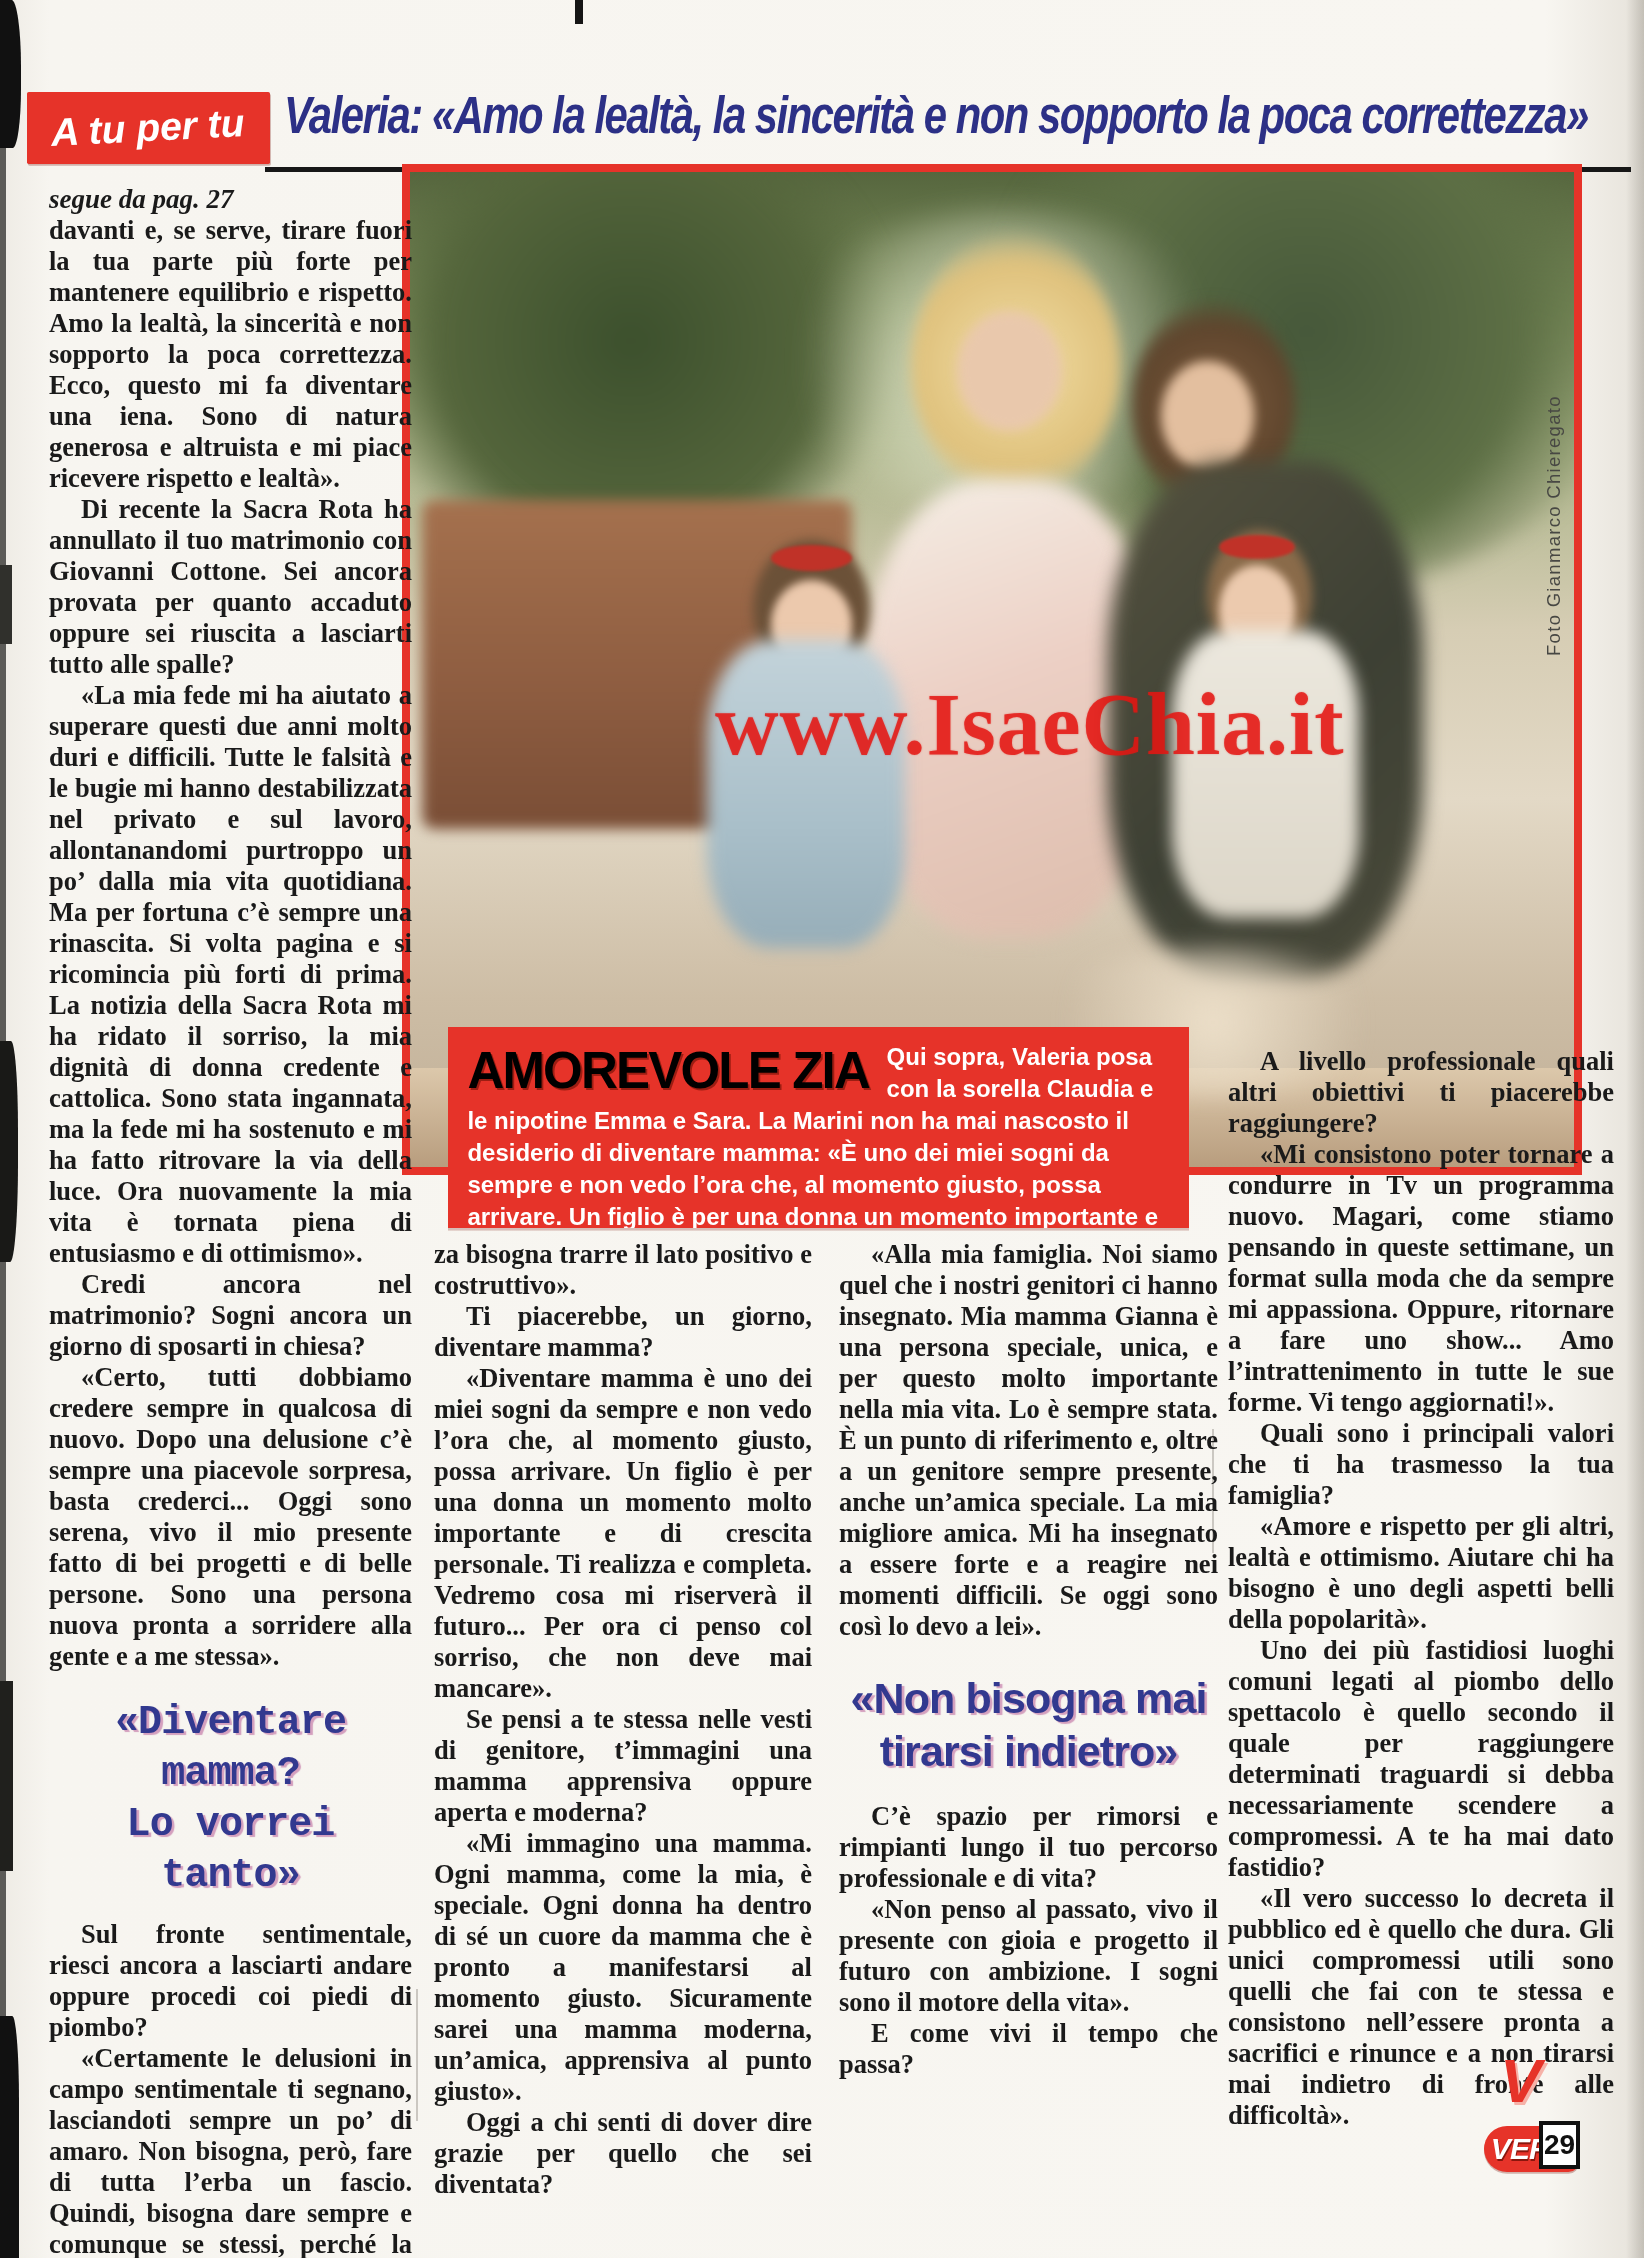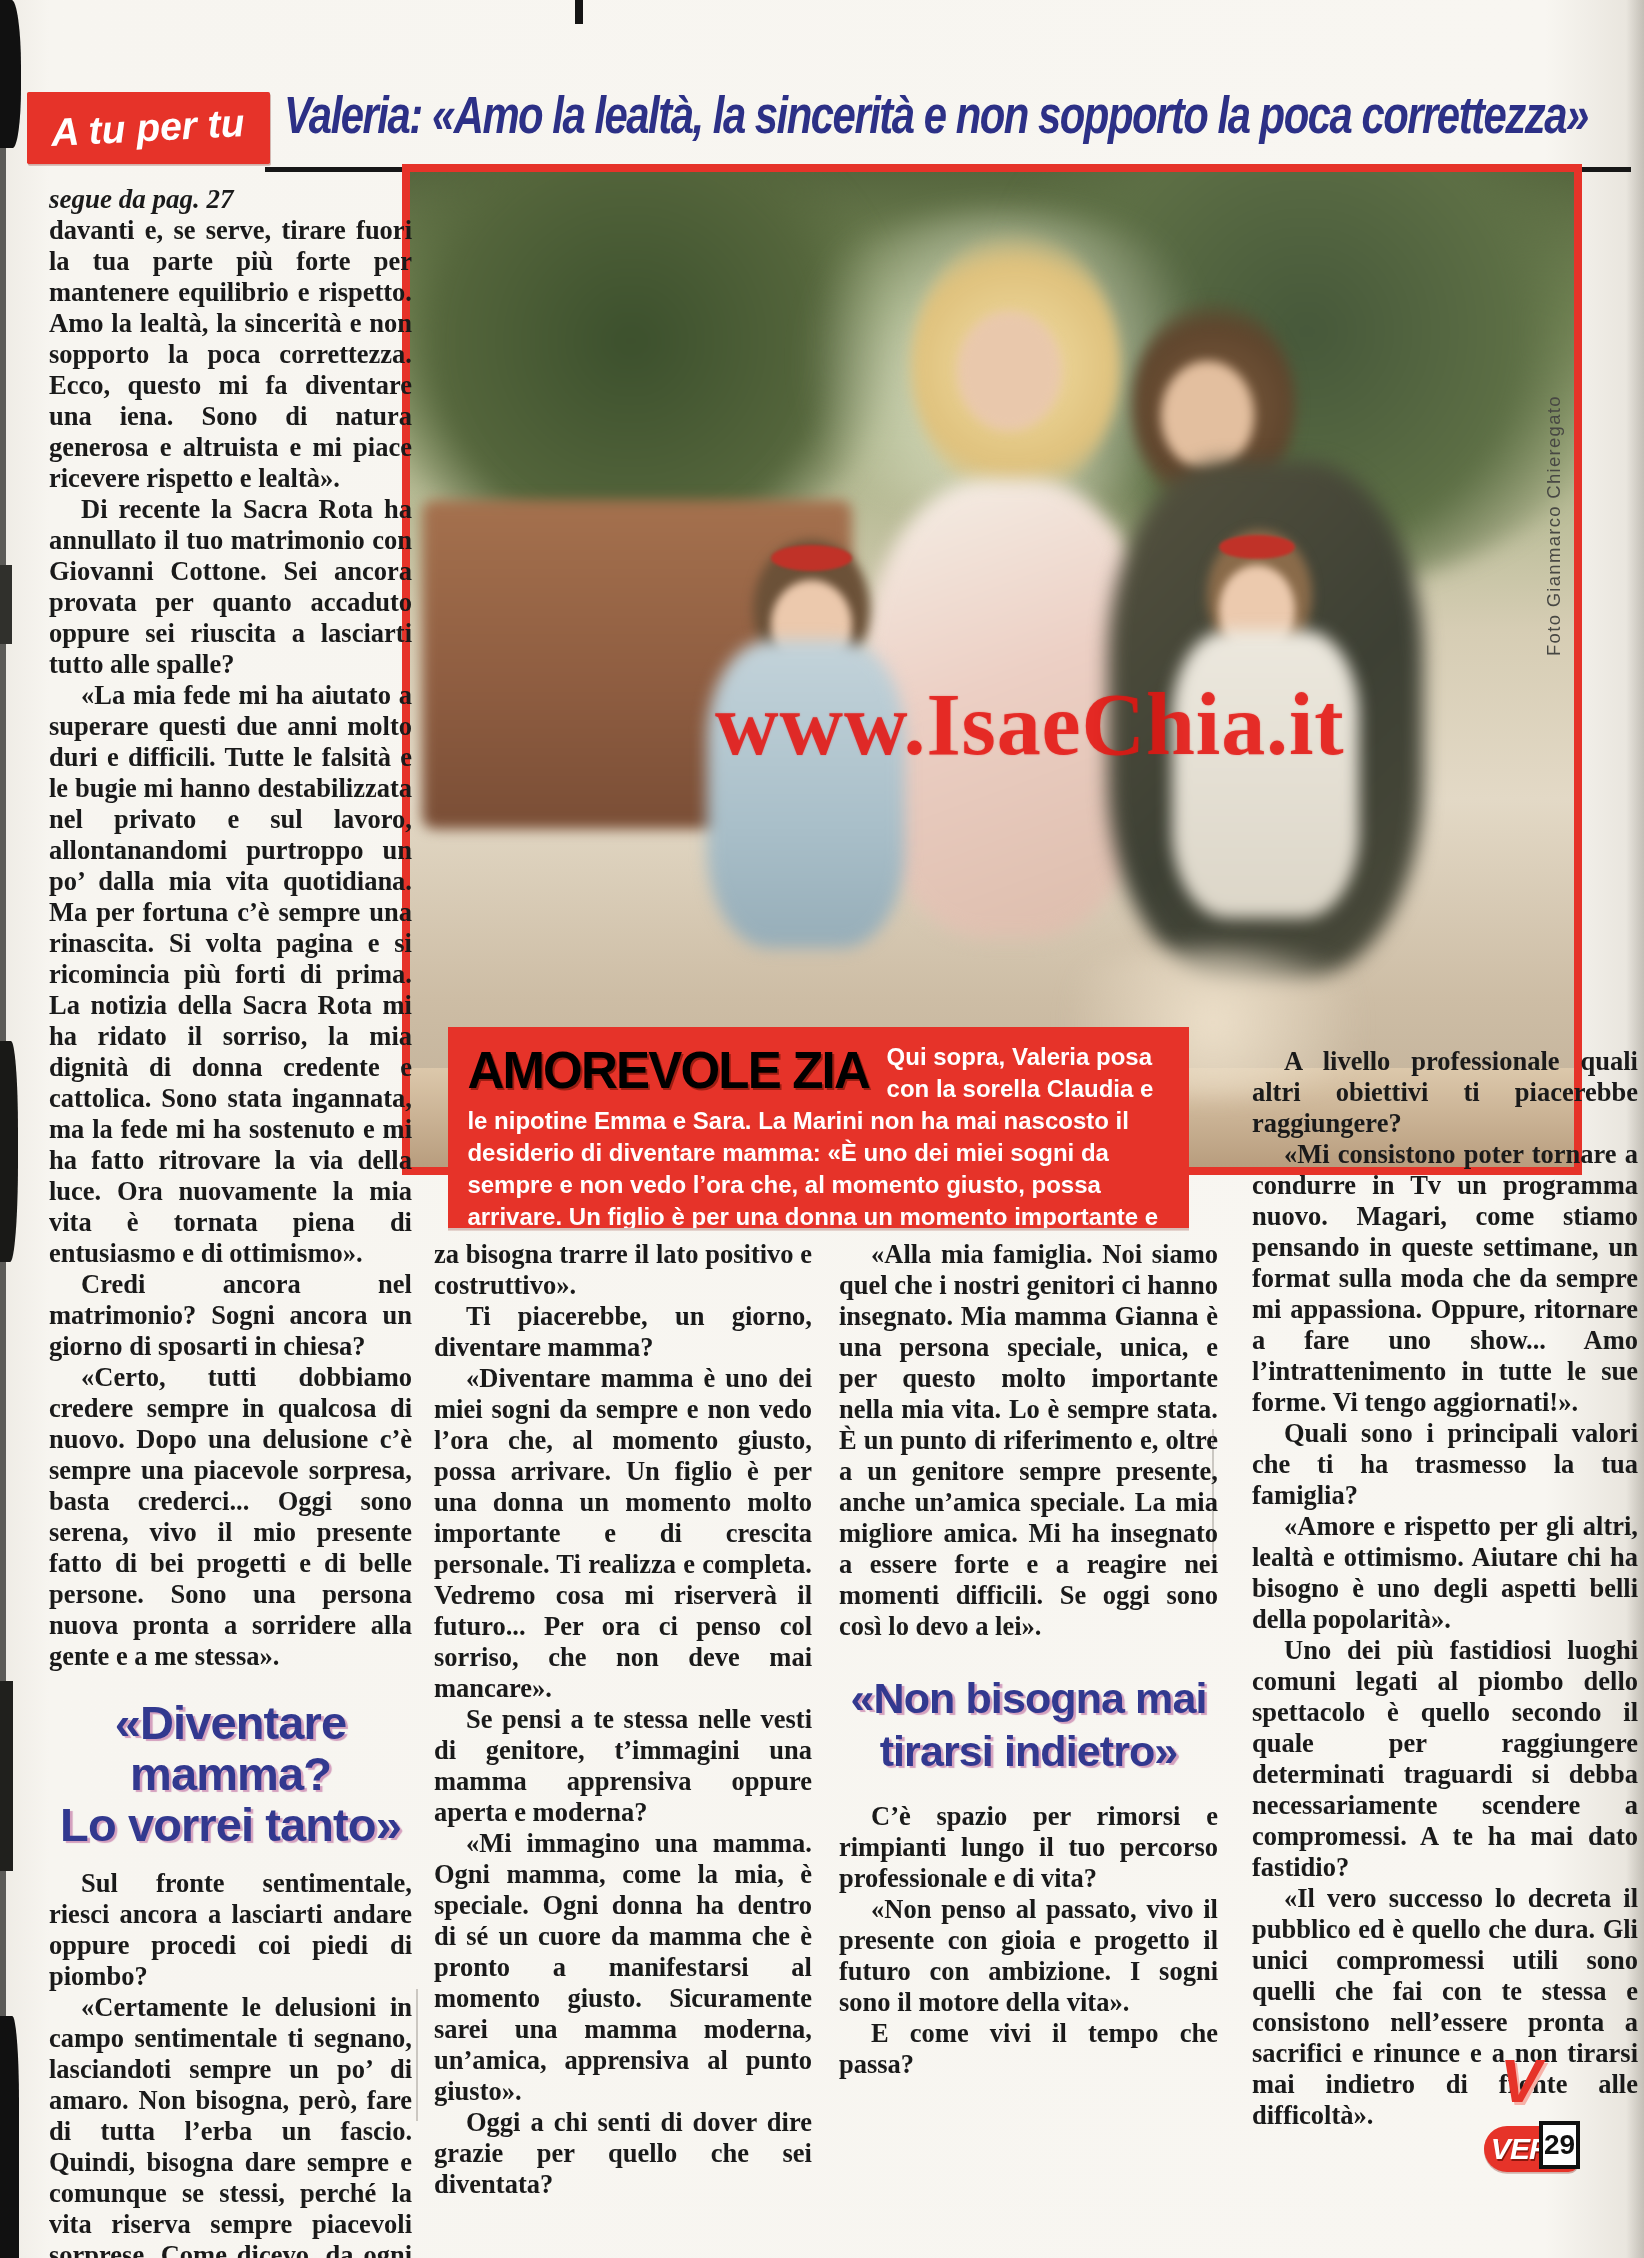--- a/index.html
+++ b/index.html
@@ -86,29 +86,29 @@
          font-size:51px;line-height:55px;color:#000000;letter-spacing:-1.8px;
          margin:1.8px 17.6px 3.5px 0;text-shadow:1.8px 1.8px 0 #9c1d12;}
   .caption-text{font-family:"Liberation Sans",sans-serif;font-weight:bold;font-size:24px;
          line-height:32px;color:#ffffff;text-align:justify;}
 
   
   .col{position:absolute;text-align:justify;font-size:26.5px;line-height:31px;}
   .col1{left:49px;top:184px;width:363px;height:1994px;}
   .col2{left:434px;top:1239px;width:378px;height:1006px;}
   .col3{left:839px;top:1239px;width:379px;height:1006px;}
-  .col4{left:1228px;top:1046px;width:386px;height:1138px;margin-left:24px;}
+  .col4{left:1228px;top:1046px;width:386px;height:1138px;}
   .col p{margin:0;text-indent:32px;font-weight:bold;}
   .col p.noindent{text-indent:0;}
   .col p.q{font-weight:bold;}
   .lead-italic{font-style:italic;font-size:27px;}
   .subhead{font-family:"Liberation Sans",sans-serif;font-weight:bold;text-align:center;
          color:#32398f;letter-spacing:-0.9px;text-indent:0;
          text-shadow:2.6px 1.8px 0.9px rgba(168,56,128,.45);}
-  .subhead1{font-size:47px;line-height:51px;margin:25px 0 17.6px;}
+  .subhead1{font-size:40px;line-height:51px;margin:25px 0 17.6px;font-family:Liberation Mono, monospace;}
   .subhead2{font-size:43px;line-height:53px;margin:30px 0 23px;}
 
   
   .endmark{position:absolute;left:1500px;top:2045px;font-family:"Liberation Sans",sans-serif;
          font-weight:bold;font-style:italic;font-size:62px;color:#e63329;
          text-shadow:2.6px 2.6px 0 #f6b2a8;}
   .vero-pill{position:absolute;left:1484px;top:2126px;width:95px;height:46px;background:#e63329;
          border-radius:23px 10.6px 10.6px 23px;display:flex;align-items:center;justify-content:center;
          box-shadow:0 1.8px 0 rgba(120,20,10,.3);}
   .vero-pill span{font-family:"Liberation Sans",sans-serif;font-weight:bold;font-style:italic;

